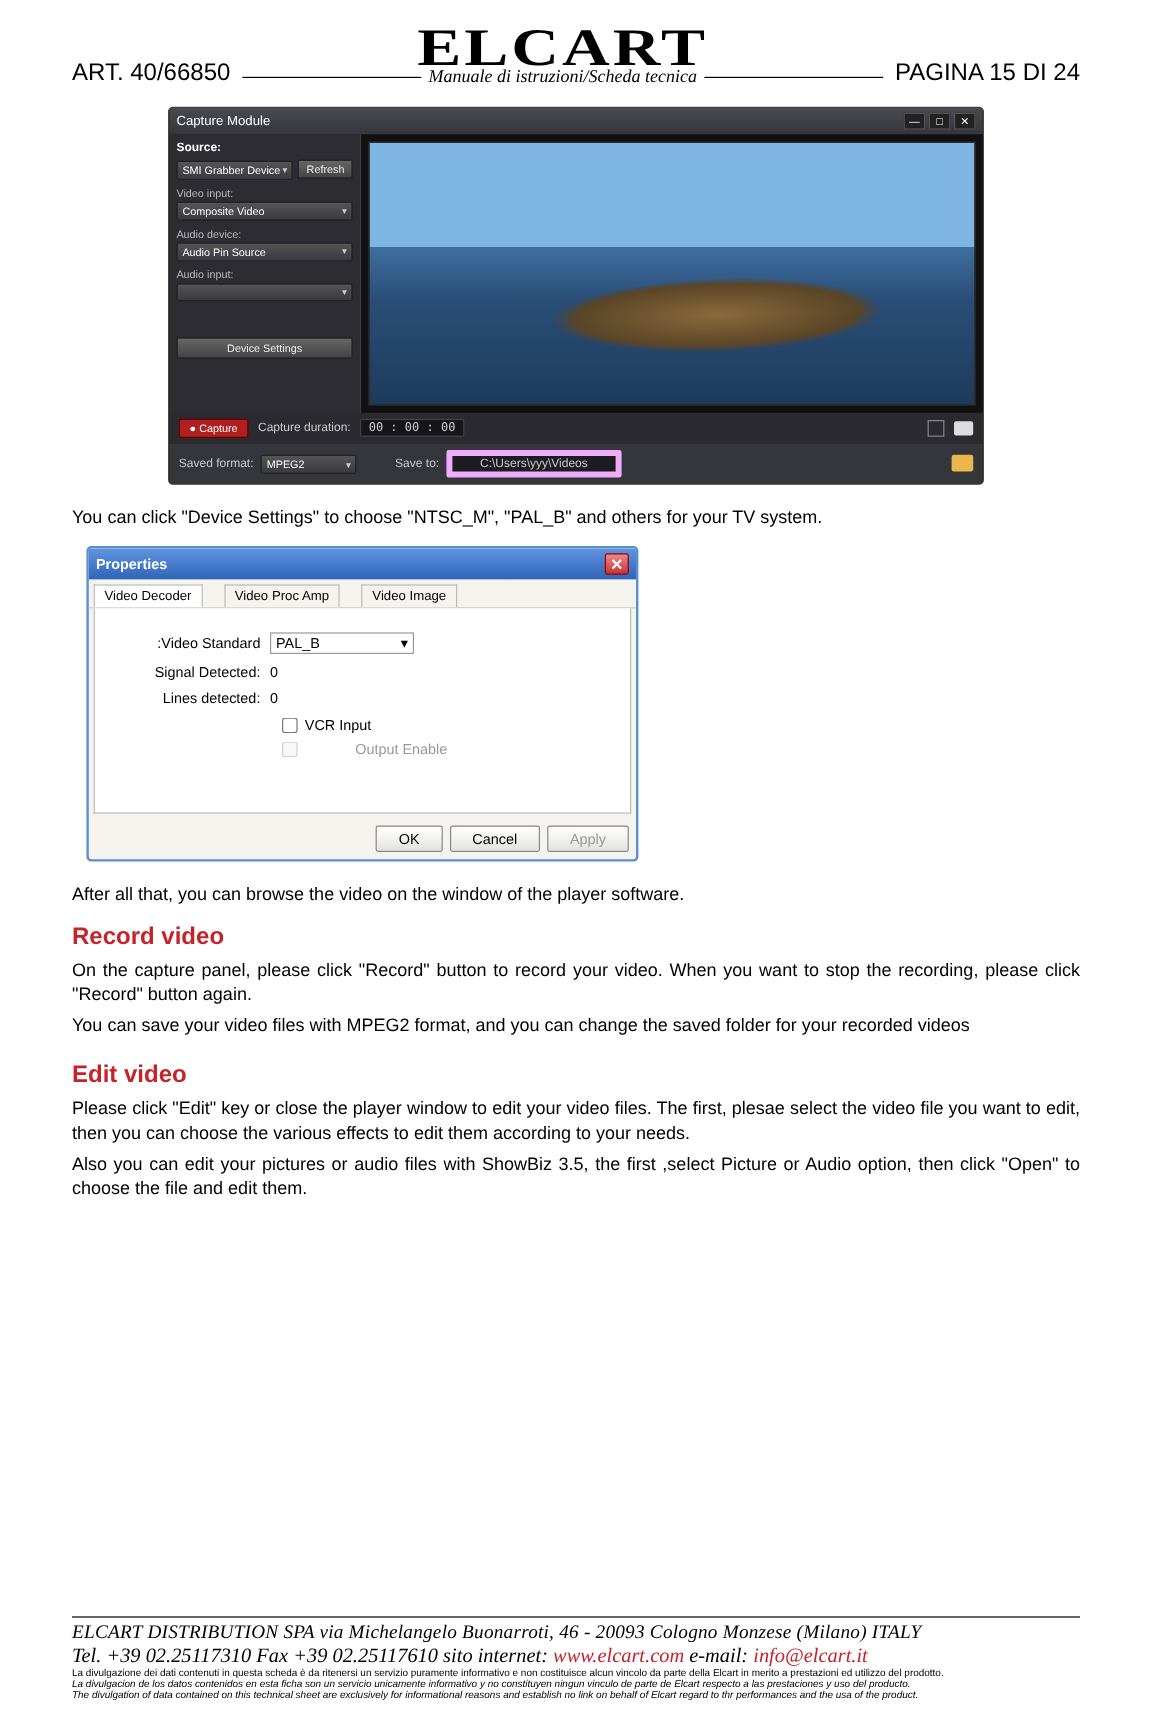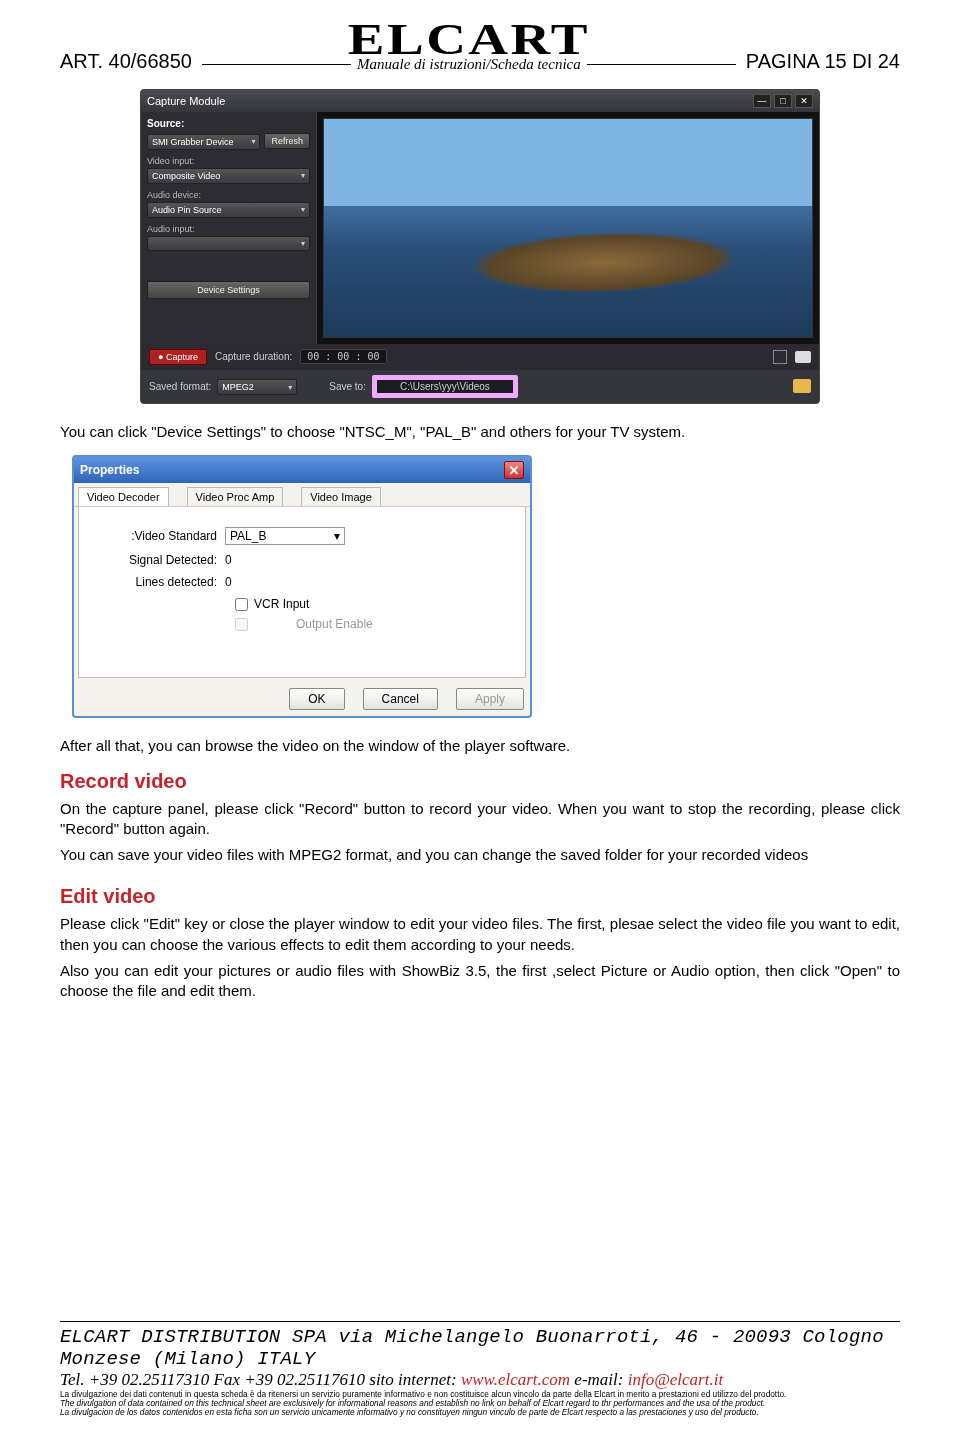--- a/index.html
+++ b/index.html
@@ -93,21 +93,21 @@
     border: 1px solid #555;
     margin-left: 3px;
     display: flex; align-items: center; justify-content: center;
     font-size: 9px;
   }
   .app-body {
     display: flex;
     background: #2f2f35;
   }
   .sidebar-src {
-    width: 176px;
+    width: 160px;
     background: #2c2c32;
     border-right: 1px solid #3a3a40;
     padding: 6px;
   }
   .src-label { font-weight: bold; color:#fff; margin-bottom:3px;}
   .fld-label { color:#bbb; font-size:9px; margin-top:6px;}
   .dropdown {
     background: linear-gradient(#555,#3a3a40);
     border: 1px solid #222;
     border-radius: 2px;
@@ -209,34 +209,34 @@
   .tab-body{background:#fff;padding:12px 16px 40px;border:1px solid #bbb;border-top:none;margin:0 4px 4px;}
   .formrow{display:flex;align-items:center;margin:8px 0;}
   .formrow .lbl{width:130px;text-align:right;padding-right:8px;}
   .txtsel{
     border:1px solid #999;padding:1px 4px;width:120px;background:#fff;
     display:flex;justify-content:space-between;align-items:center;
   }
   .check{display:flex;align-items:center;gap:6px;margin:6px 0;padding-left:140px;}
   .check input{margin:0;}
   .check.disabled{color:#999;gap:48px;}
-  .btnrow{display:flex;justify-content:flex-end;gap:18px;padding:6px;}
+  .btnrow{display:flex;justify-content:flex-end;gap:6px;padding:6px;}
   .wbtn{
     border:1px solid #888;background:linear-gradient(#fff,#e3e3dd);
     padding:3px 18px;border-radius:2px;font-size:12px;
   }
   .wbtn.disabled{color:#999;}
 
   h3.sec{color:#c5232a;font-size:20px;font-weight:bold;margin:12px 0 6px;}
   p.para{font-size:15px;line-height:1.35;margin:6px 0;text-align:justify;}
 
   
   .footer{position:absolute;left:60px;right:60px;bottom:16px;}
   .footer hr{border:none;border-top:1px solid #000;margin:4px 0;}
-  .footer .f1{font-family:Liberation Mono, monospace;font-style:italic;font-size:19px;letter-spacing:0.2px;}
+  .footer .f1{font-family:Liberation Serif, serif;font-style:italic;font-size:16px;letter-spacing:0.2px;}
   .footer .f2{font-family:"Times New Roman",serif;font-style:italic;font-size:17px;}
   .footer .f2 .site{color:#c5232a;}
   .footer .tiny{font-size:8.3px;line-height:1.1;font-family:Arial,sans-serif;font-style:normal;}
   .footer .tiny.it{font-style:italic;}
 </style>
 </head>
 <body>
 
 <div class="page">
 
@@ -369,16 +369,16 @@
   <p class="para">Please click "Edit" key or close the player window to edit your video files. The first, plesae select the video file you want to edit, then you can choose the various effects to edit them according to your needs.</p>
   <p class="para">Also you can edit your pictures or audio files with ShowBiz 3.5, the first ,select Picture or Audio option, then click "Open" to choose the file and edit them.</p>
 
   <div class="footer">
     <hr>
     <div class="f1">ELCART DISTRIBUTION SPA  via Michelangelo Buonarroti, 46 - 20093 Cologno Monzese (Milano) ITALY</div>
     <div class="f2">
       <span>Tel. +39 02.25117310 Fax +39 02.25117610 sito internet: </span><span class="site">www.elcart.com</span><span>     e-mail: </span><span class="site">info@elcart.it</span>
     </div>
     <div class="tiny">La divulgazione dei dati contenuti in questa scheda è da ritenersi un servizio puramente informativo e non costituisce alcun vincolo da parte della Elcart in merito a prestazioni ed utilizzo del prodotto.</div>
+    <div class="tiny it">La divulgacion de los datos contenidos en esta ficha son un servicio unicamente informativo y no constituyen ningun vinculo de parte de Elcart respecto a las prestaciones y uso del producto.</div>
     <div class="tiny it">The divulgation of data contained on this technical sheet are exclusively for informational reasons and establish no link on behalf of Elcart regard to thr performances and the usa of the product.</div>
-    <div class="tiny it">La divulgacion de los datos contenidos en esta ficha son un servicio unicamente informativo y no constituyen ningun vinculo de parte de Elcart respecto a las prestaciones y uso del producto.</div>
   </div>
 </div>
 
 </body></html>

